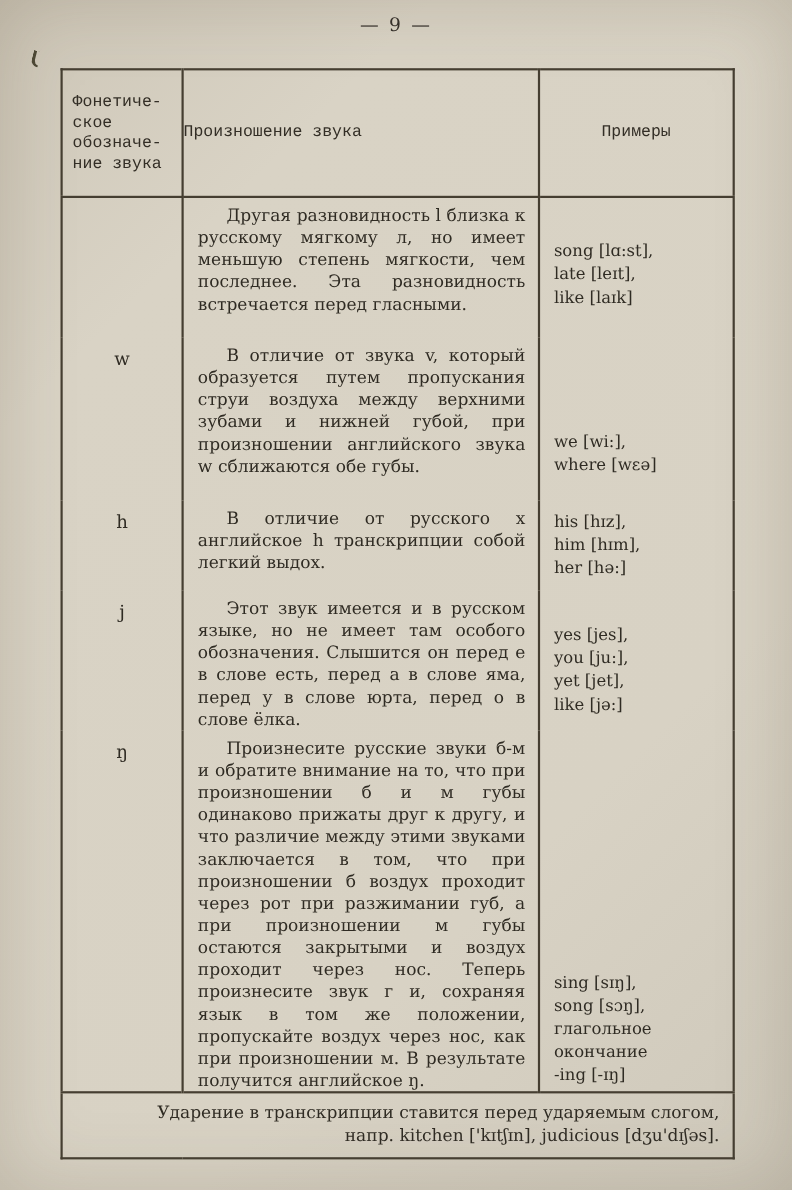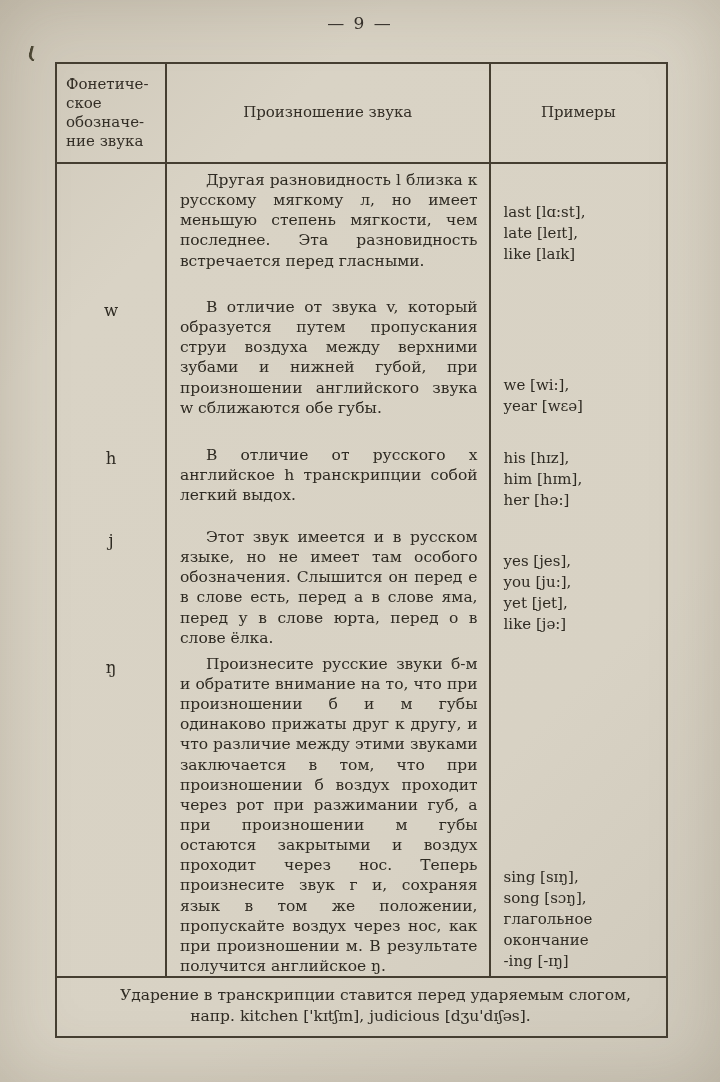--- a/index.html
+++ b/index.html
@@ -43,36 +43,36 @@
     top: 62px;
     width: 613px;
     border-collapse: collapse;
     border: 2px solid #453e31;
   }
   .phon-table th, .phon-table td { border-color: #453e31; }
   col.c-sym  { width: 110px; }
   col.c-desc { width: 325px; }
   col.c-ex   { width: 178px; }
 
-  thead tr { height: 100px; }
+  thead tr { height: 116px; font-family: Liberation Mono, monospace; }
   thead th {
     font-weight: normal;
     font-size: 15px;
     border-bottom: 2px solid #453e31;
     vertical-align: middle;
     line-height: 1.28;
     color: #332e26;
   }
   th.col-sym {
     text-align: left;
     padding: 8px 4px 8px 9px;
     white-space: pre-line;
     border-right: 2px solid #453e31;
   }
-  th.col-desc { text-align: center; border-right: 2px solid #453e31; margin-left: 40px; }
+  th.col-desc { text-align: left; border-right: 2px solid #453e31; margin-left: 40px; }
   th.col-ex   { text-align: center; }
 
   tbody td { vertical-align: top; }
   td.sym {
     text-align: center;
     padding-top: 10px;
     font-size: 16.5px;
     border-right: 2px solid #453e31;
   }
   td.desc { border-right: 2px solid #453e31; }
@@ -101,21 +101,21 @@
   tr.r3 { height: 82px; }
   tr.r4 { height: 120px; }
   tr.r5 { height: 284px; }
 
   tfoot tr { height: 58px; }
   tfoot td.footnote {
     border-top: 2px solid #453e31;
     padding: 7px 12px 10px 10px;
     font-size: 15.5px;
     line-height: 1.32;
-    text-align: center;
+    text-align: right;
     text-indent: 30px;
     vertical-align: top;
   }
 </style>
 </head>
 <body>
 
 <div class="page">
   <div class="page-number">— 9 —</div>
   <div class="ink-mark"></div>
@@ -135,31 +135,31 @@
         <th class="col-desc">Произношение звука</th>
         <th class="col-ex">Примеры</th>
       </tr>
     </thead>
     <tbody>
       <tr class="r1">
         <td class="sym"></td>
         <td class="desc">
           <p>Другая разновидность l близка к русскому мягкому л, но имеет меньшую степень мягкости, чем последнее. Эта разновидность встречается перед гласными.</p>
         </td>
-        <td class="ex va-mid">last [lɑ:st],
+        <td class="ex va-mid">song [lɑ:st],
 late [leɪt],
 like [laɪk]</td>
       </tr>
       <tr class="r2">
         <td class="sym">w</td>
         <td class="desc">
           <p>В отличие от звука v, который образуется путем пропускания струи воздуха между верхними зубами и нижней губой, при произношении английского звука w сближаются обе губы.</p>
         </td>
         <td class="ex va-bot">we [wi:],
-year [wɛə]</td>
+where [wɛə]</td>
       </tr>
       <tr class="r3">
         <td class="sym">h</td>
         <td class="desc">
           <p>В отличие от русского х английское h транскрипции собой легкий выдох.</p>
         </td>
         <td class="ex va-top">his [hɪz],
 him [hɪm],
 her [hə:]</td>
       </tr>

